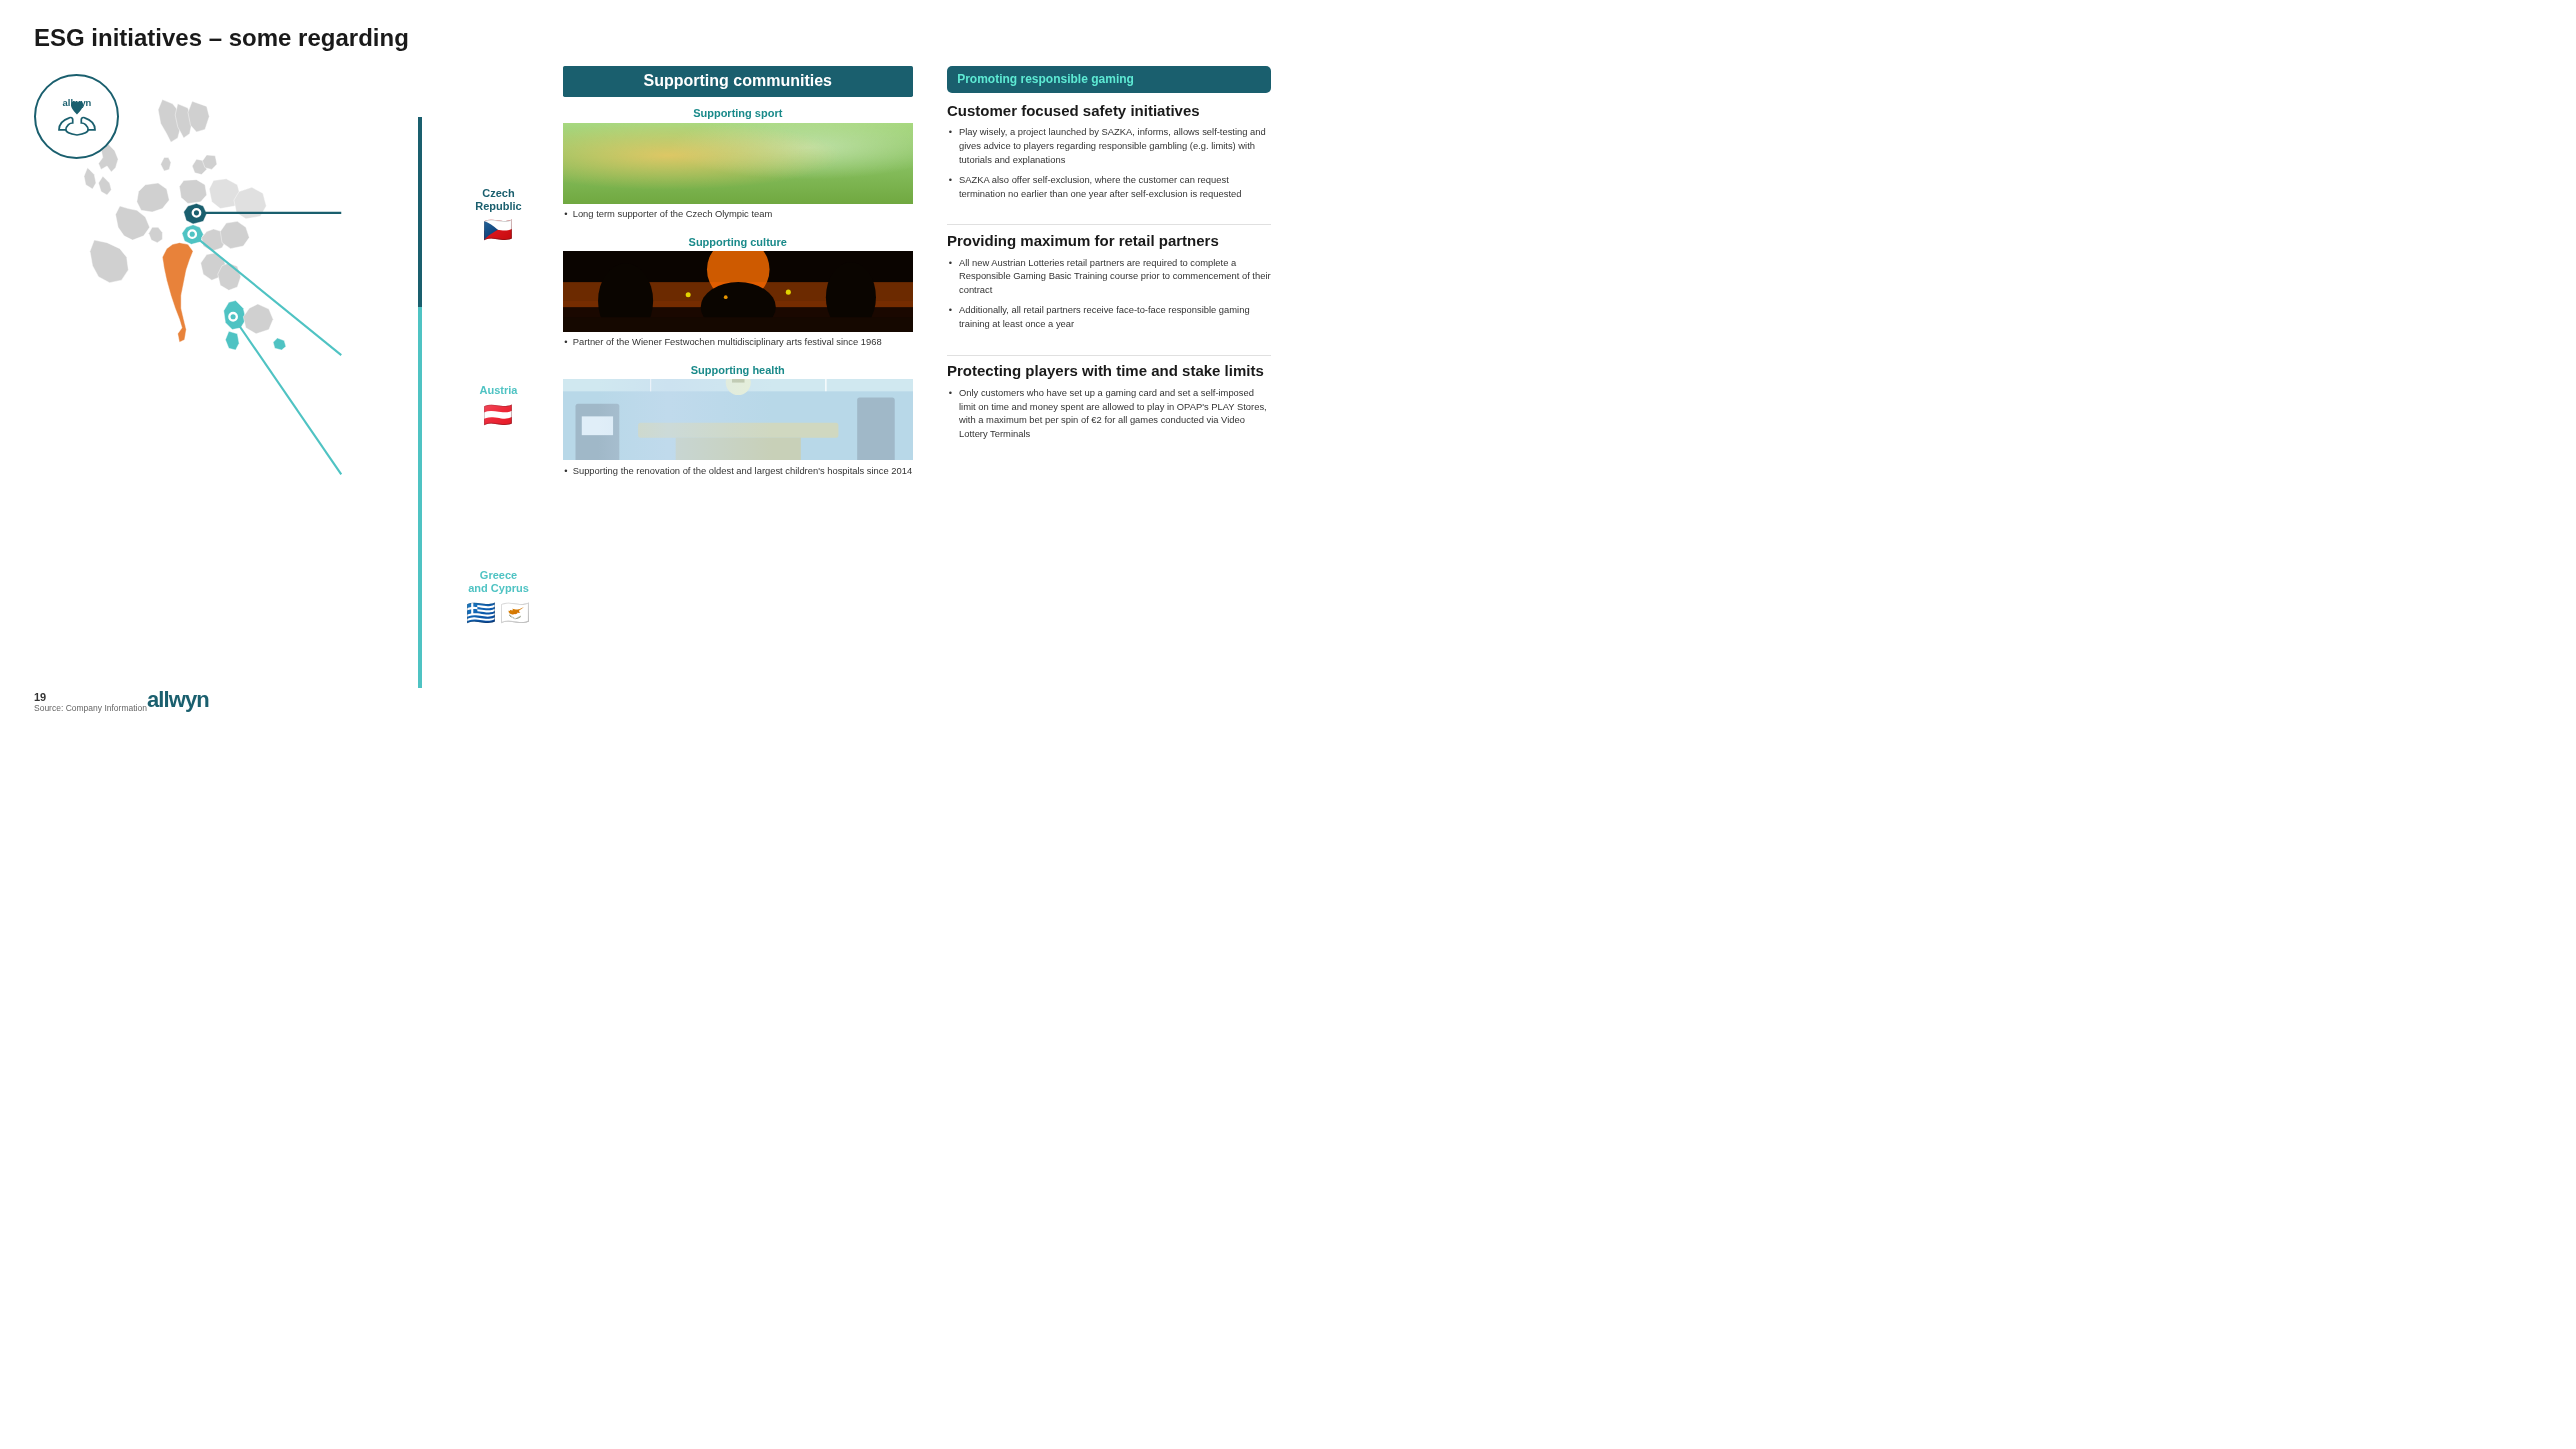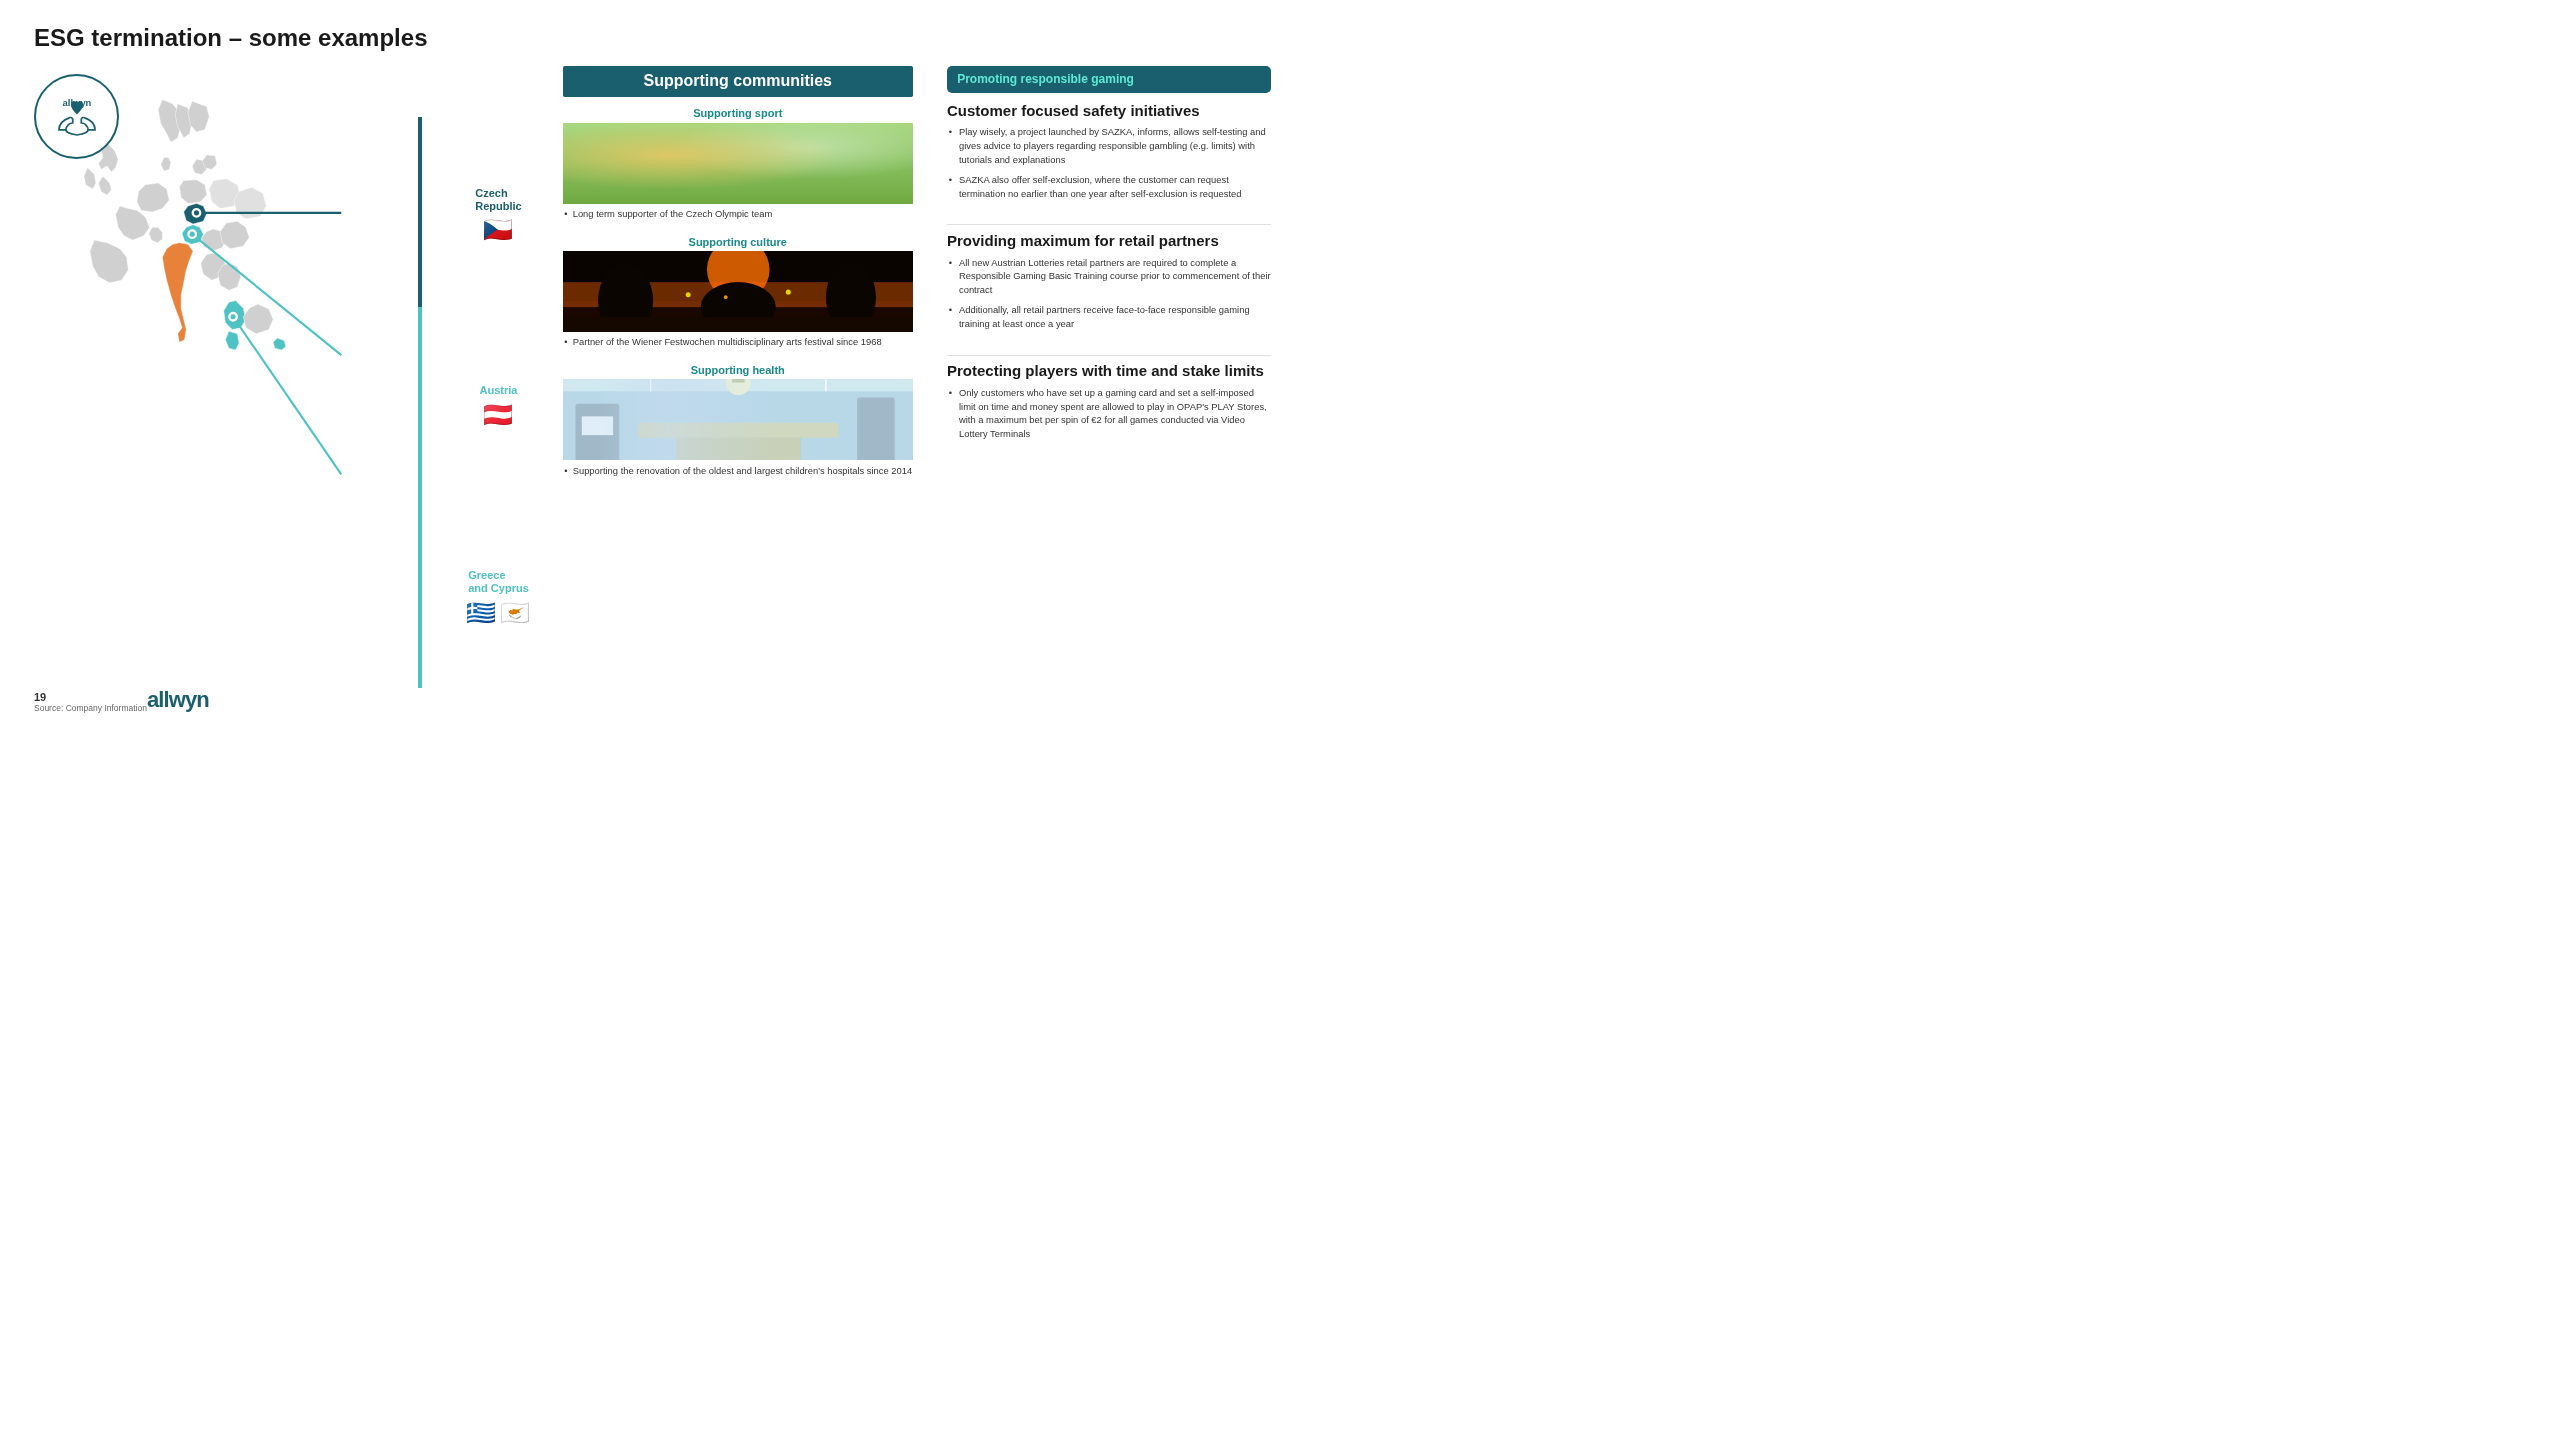--- a/index.html
+++ b/index.html
@@ -69,20 +69,21 @@
     .country-item {
       display: flex;
       flex-direction: column;
       align-items: center;
       gap: 3.4px;
     }
 
     .country-label {
       font-size: 11px;
       font-weight: 700;
+      text-align: center;
       line-height: 1.2;
     }
 
     .country-flag {
       font-size: 24px;
     }
 
     .country-czech { color: #1a5f6e; }
     .country-austria { color: #4fc3c3; }
     .country-greece { color: #4fc3c3; }
@@ -259,21 +260,21 @@
       position: relative;
       width: 375px;
       height: 511px;
       margin-top: -8.5px;
     }
 
   </style>
 </head>
 <body>
 
-<div class="page-title">ESG termination – some examples</div>
+<div class="page-title">ESG initiatives – some regarding</div>
 
 <div class="main-layout">
 
   <div class="map-section">
 
     <div class="allwyn-logo-circle">
       <svg viewBox="0 0 70 70" xmlns="http://www.w3.org/2000/svg">
 
         <text x="35" y="22" text-anchor="middle" font-size="11" font-weight="700" fill="#1a5f6e" font-family="Arial">allwyn</text>
 

